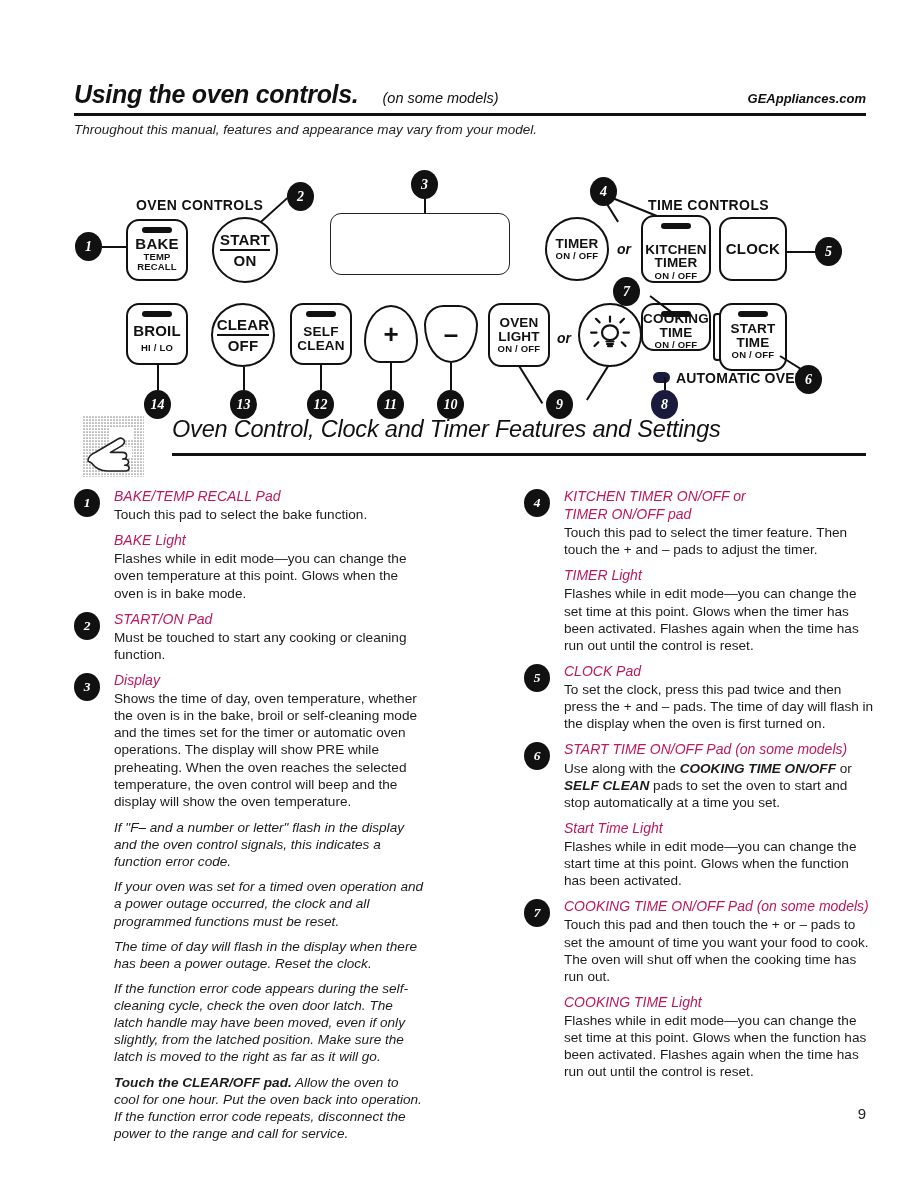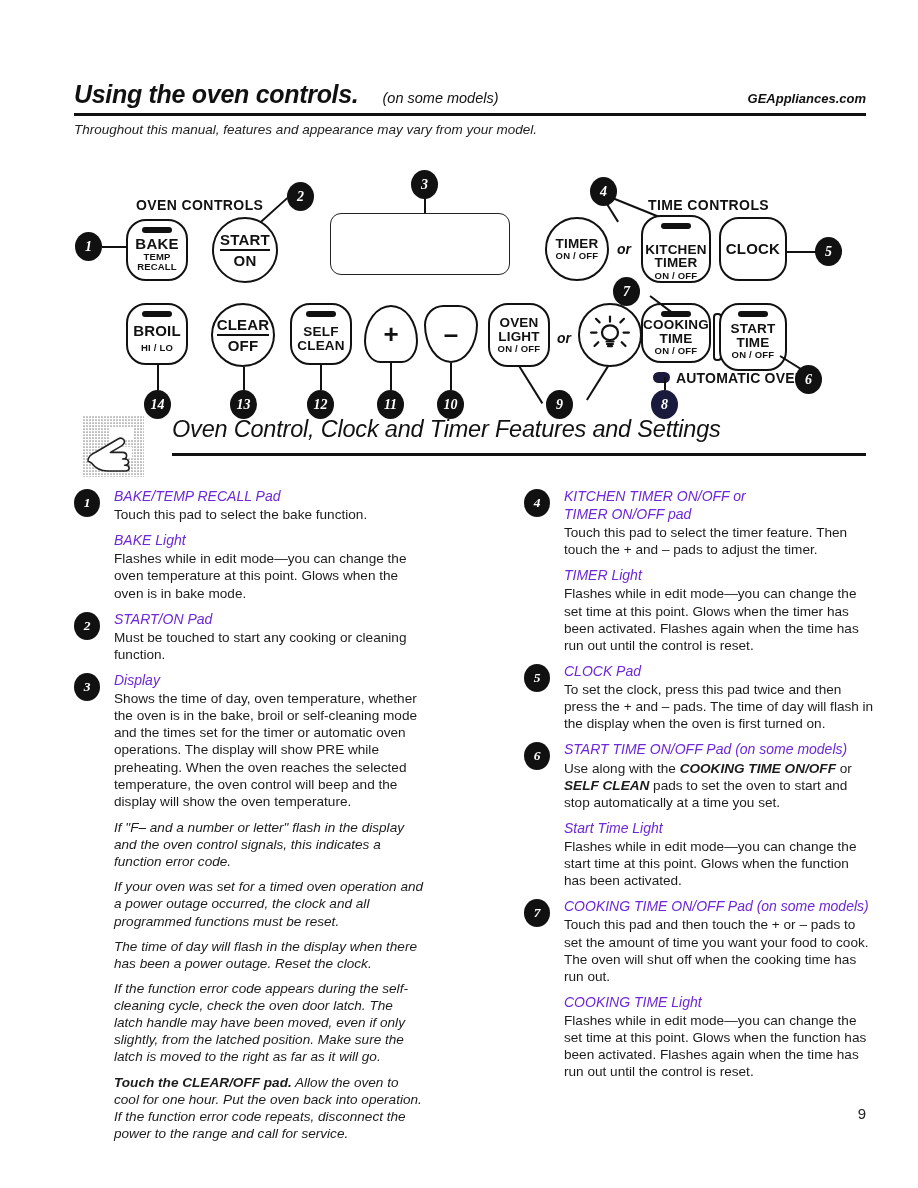--- a/index.html
+++ b/index.html
@@ -105,21 +105,21 @@
   .pad .pmain.small { font-size: 13.5px; }
   .pad .psub {
     font-size: 9.5px;
     font-weight: bold;
     line-height: 1.05;
     letter-spacing: 0.2px;
     margin-top: 1px;
   }
   .pad .psub.tight { margin-top: 0px; }
   
-  .pad.sq { border-radius: 20px; }
+  .pad.sq { border-radius: 13px; }
   
   .pad.circ { border-radius: 50%; }
   
   .indbar {
     position: absolute;
     top: 6px; left: 50%;
     transform: translateX(-50%);
     width: 40px; height: 6px;
     border-radius: 3px;
     background: #111;
@@ -292,21 +292,21 @@
   }
   .para-it {
     padding-left: 40px;
     margin-bottom: 8px;
   }
   h4.hd {
     margin: 0 0 1px 0;
     font-size: 14px;
     font-style: italic;
     font-weight: normal;
-    color: #6d28d9;
+    color: #be185d;
     line-height: 1.22;
   }
   p.bd {
     margin: 0;
     font-size: 13.6px;
     line-height: 1.26;
     color: #1c1c1c;
   }
   p.it {
     margin: 0 0 8px 0;
@@ -425,21 +425,21 @@
           <path d="M24 29 c-5 0 -8 -3.4 -8 -7.4 c0 -4.2 3.6 -7.2 8 -7.2 c4.4 0 8 3 8 7.2 c0 4 -3 7.4 -8 7.4 z"></path>
           <path d="M20.5 30.5 h7 M21 33 h6 M22 35.2 h4"></path>
           <path d="M24 5.5 v5.2"></path>
           <path d="M10.5 21.6 h-5.4 M42.9 21.6 h-5.4"></path>
           <path d="M13.6 11.4 l-3.6 -3.6 M38 7.8 l-3.6 3.6"></path>
           <path d="M12.3 31.2 l-3.8 3.8 M39.5 35 l-3.8 -3.8"></path>
         </g>
       </svg>
     </div>
 
-    <div class="pad sq" style="left:641px; top:138px; width:70px; height:60px;">
+    <div class="pad sq" style="left:641px; top:138px; width:70px; height:48px;">
       <div class="indbar w30"></div>
       <div class="pmain small" style="margin-top:8px;">COOKING</div>
       <div class="pmain small">TIME</div>
       <div class="psub">ON / OFF</div>
     </div>
 
     <div class="vdivider" style="left:713px; top:148px; height:48px;"></div>
 
     <div class="pad sq" style="left:719px; top:138px; width:68px; height:68px;">
       <div class="indbar w30"></div>

